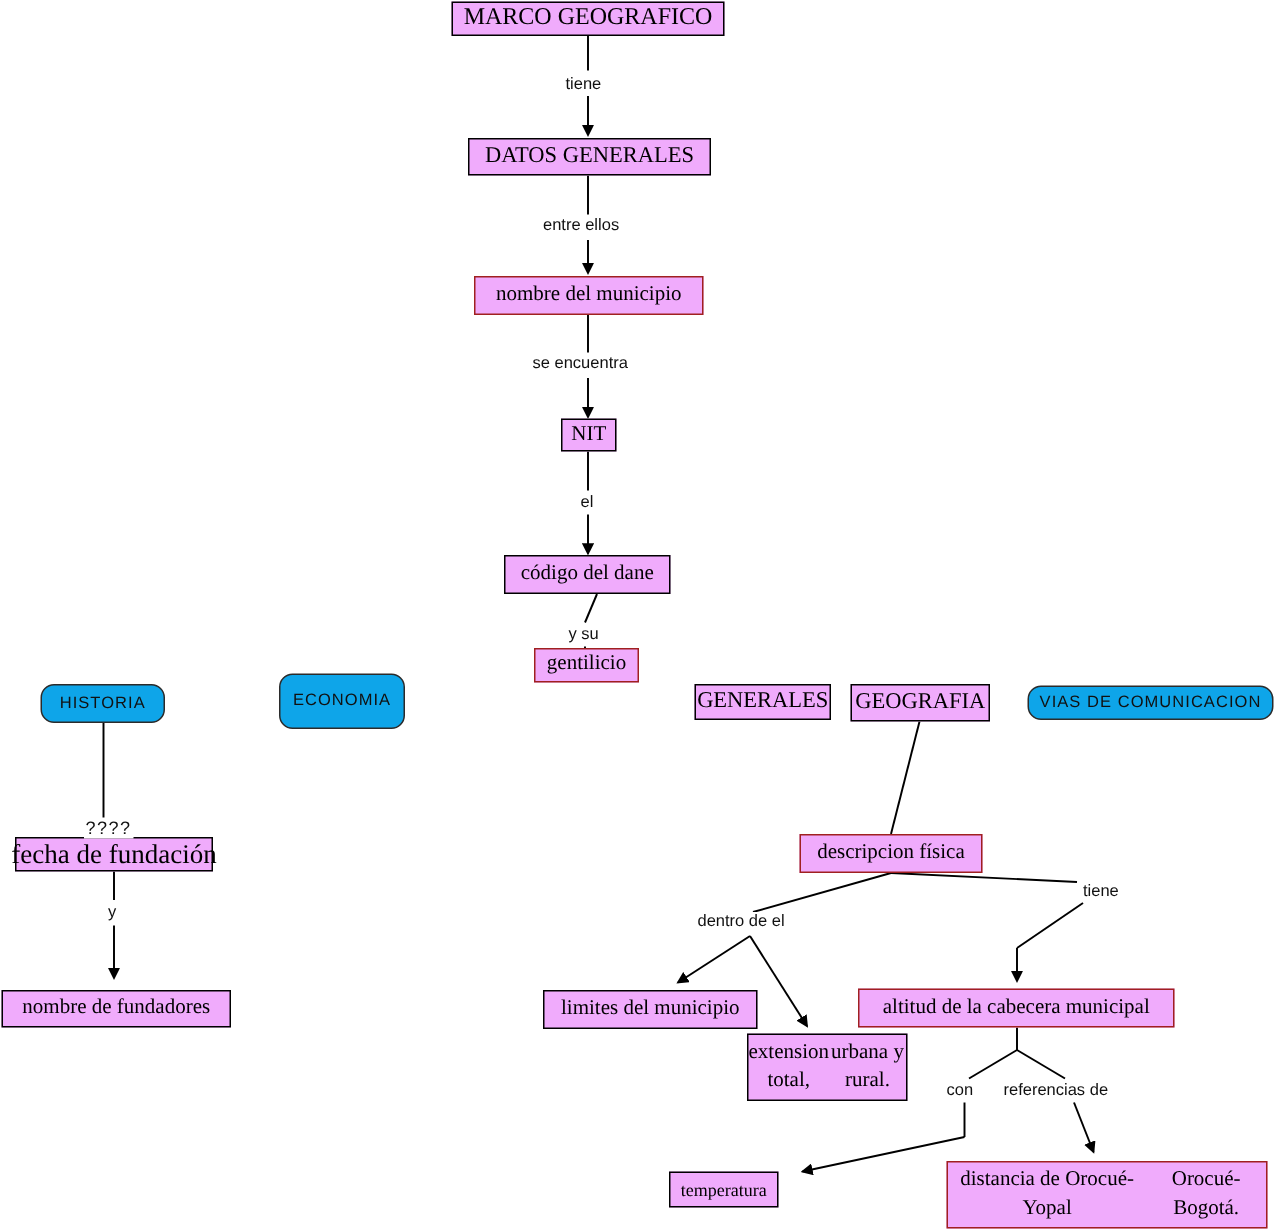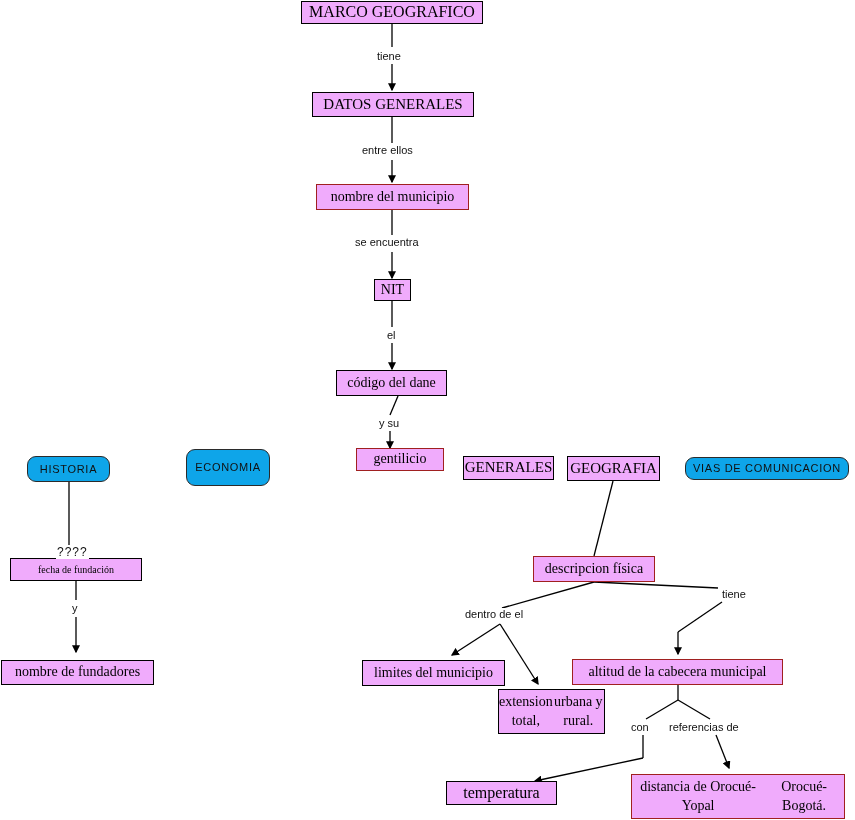--- a/index.html
+++ b/index.html
@@ -131,48 +131,48 @@
   <div class="node rect" style="left:301px; top:1px; width:182px; height:23px; font-size:16px;">MARCO GEOGRAFICO</div>
 
   <div class="node rect" style="left:312px; top:92px; width:162px; height:25px; font-size:15px;">DATOS GENERALES</div>
 
   <div class="node rect red" style="left:316px; top:184px; width:153px; height:26px; font-size:14px;">nombre del municipio</div>
 
   <div class="node rect" style="left:374px; top:279px; width:37px; height:22px; font-size:14px;">NIT</div>
 
   <div class="node rect" style="left:336px; top:370px; width:111px; height:26px; font-size:14px;">código del dane</div>
 
-  <div class="node rect red" style="left:356px; top:448px; width:88px; height:23px; font-size:14px;">gentilicio</div>
+  <div class="node rect red" style="left:356px; top:432px; width:70px; height:23px; font-size:14px;">gentilicio</div>
 
   <div class="node pill" style="left:27px; top:456px; width:83px; height:26px; font-size:11px;">HISTORIA</div>
 
   <div class="node pill" style="left:186px; top:449px; width:84px; height:37px; font-size:11px;">ECONOMIA</div>
 
   <div class="node rect" style="left:463px; top:456px; width:91px; height:24px; font-size:15px;">GENERALES</div>
 
   <div class="node rect" style="left:567px; top:456px; width:93px; height:25px; font-size:15px;">GEOGRAFIA</div>
 
   <div class="node pill" style="left:685px; top:457px; width:164px; height:23px; font-size:11px;">VIAS DE COMUNICACION</div>
 
-  <div class="node rect" style="left:10px; top:558px; width:132px; height:23px; font-size:10px;text-align:center;">fecha de fundación</div>
+  <div class="node rect" style="left:10px; top:558px; width:132px; height:23px; font-size:18px;text-align:center;">fecha de fundación</div>
 
   <div class="node rect" style="left:1px; top:660px; width:153px; height:25px; font-size:14px;">nombre de fundadores</div>
 
   <div class="node rect red" style="left:533px; top:556px; width:122px; height:26px; font-size:14px;">descripcion física</div>
 
   <div class="node rect" style="left:362px; top:660px; width:143px; height:26px; font-size:14px;">limites del municipio</div>
 
   <div class="node rect multiline" style="left:498px; top:689px; width:107px; height:45px; font-size:14px;">
     <span>extension total,</span>
     <span>urbana y rural.</span>
   </div>
 
   <div class="node rect red" style="left:572px; top:659px; width:211px; height:26px; font-size:14px;">altitud de la cabecera municipal</div>
 
-  <div class="node rect" style="left:446px; top:781px; width:111px; height:24px; font-size:16px;">temperatura</div>
+  <div class="node rect" style="left:446px; top:781px; width:73px; height:24px; font-size:12px;">temperatura</div>
 
   <div class="node rect red multiline" style="left:631px; top:774px; width:214px; height:45px; font-size:14px;">
     <span>distancia de  Orocué-Yopal</span>
     <span>Orocué-Bogotá.</span>
   </div>
 
   <div class="linklabel" style="left:376px; top:50px;">tiene</div>
 
   <div class="linklabel" style="left:361px; top:144px;">entre ellos</div>
 

